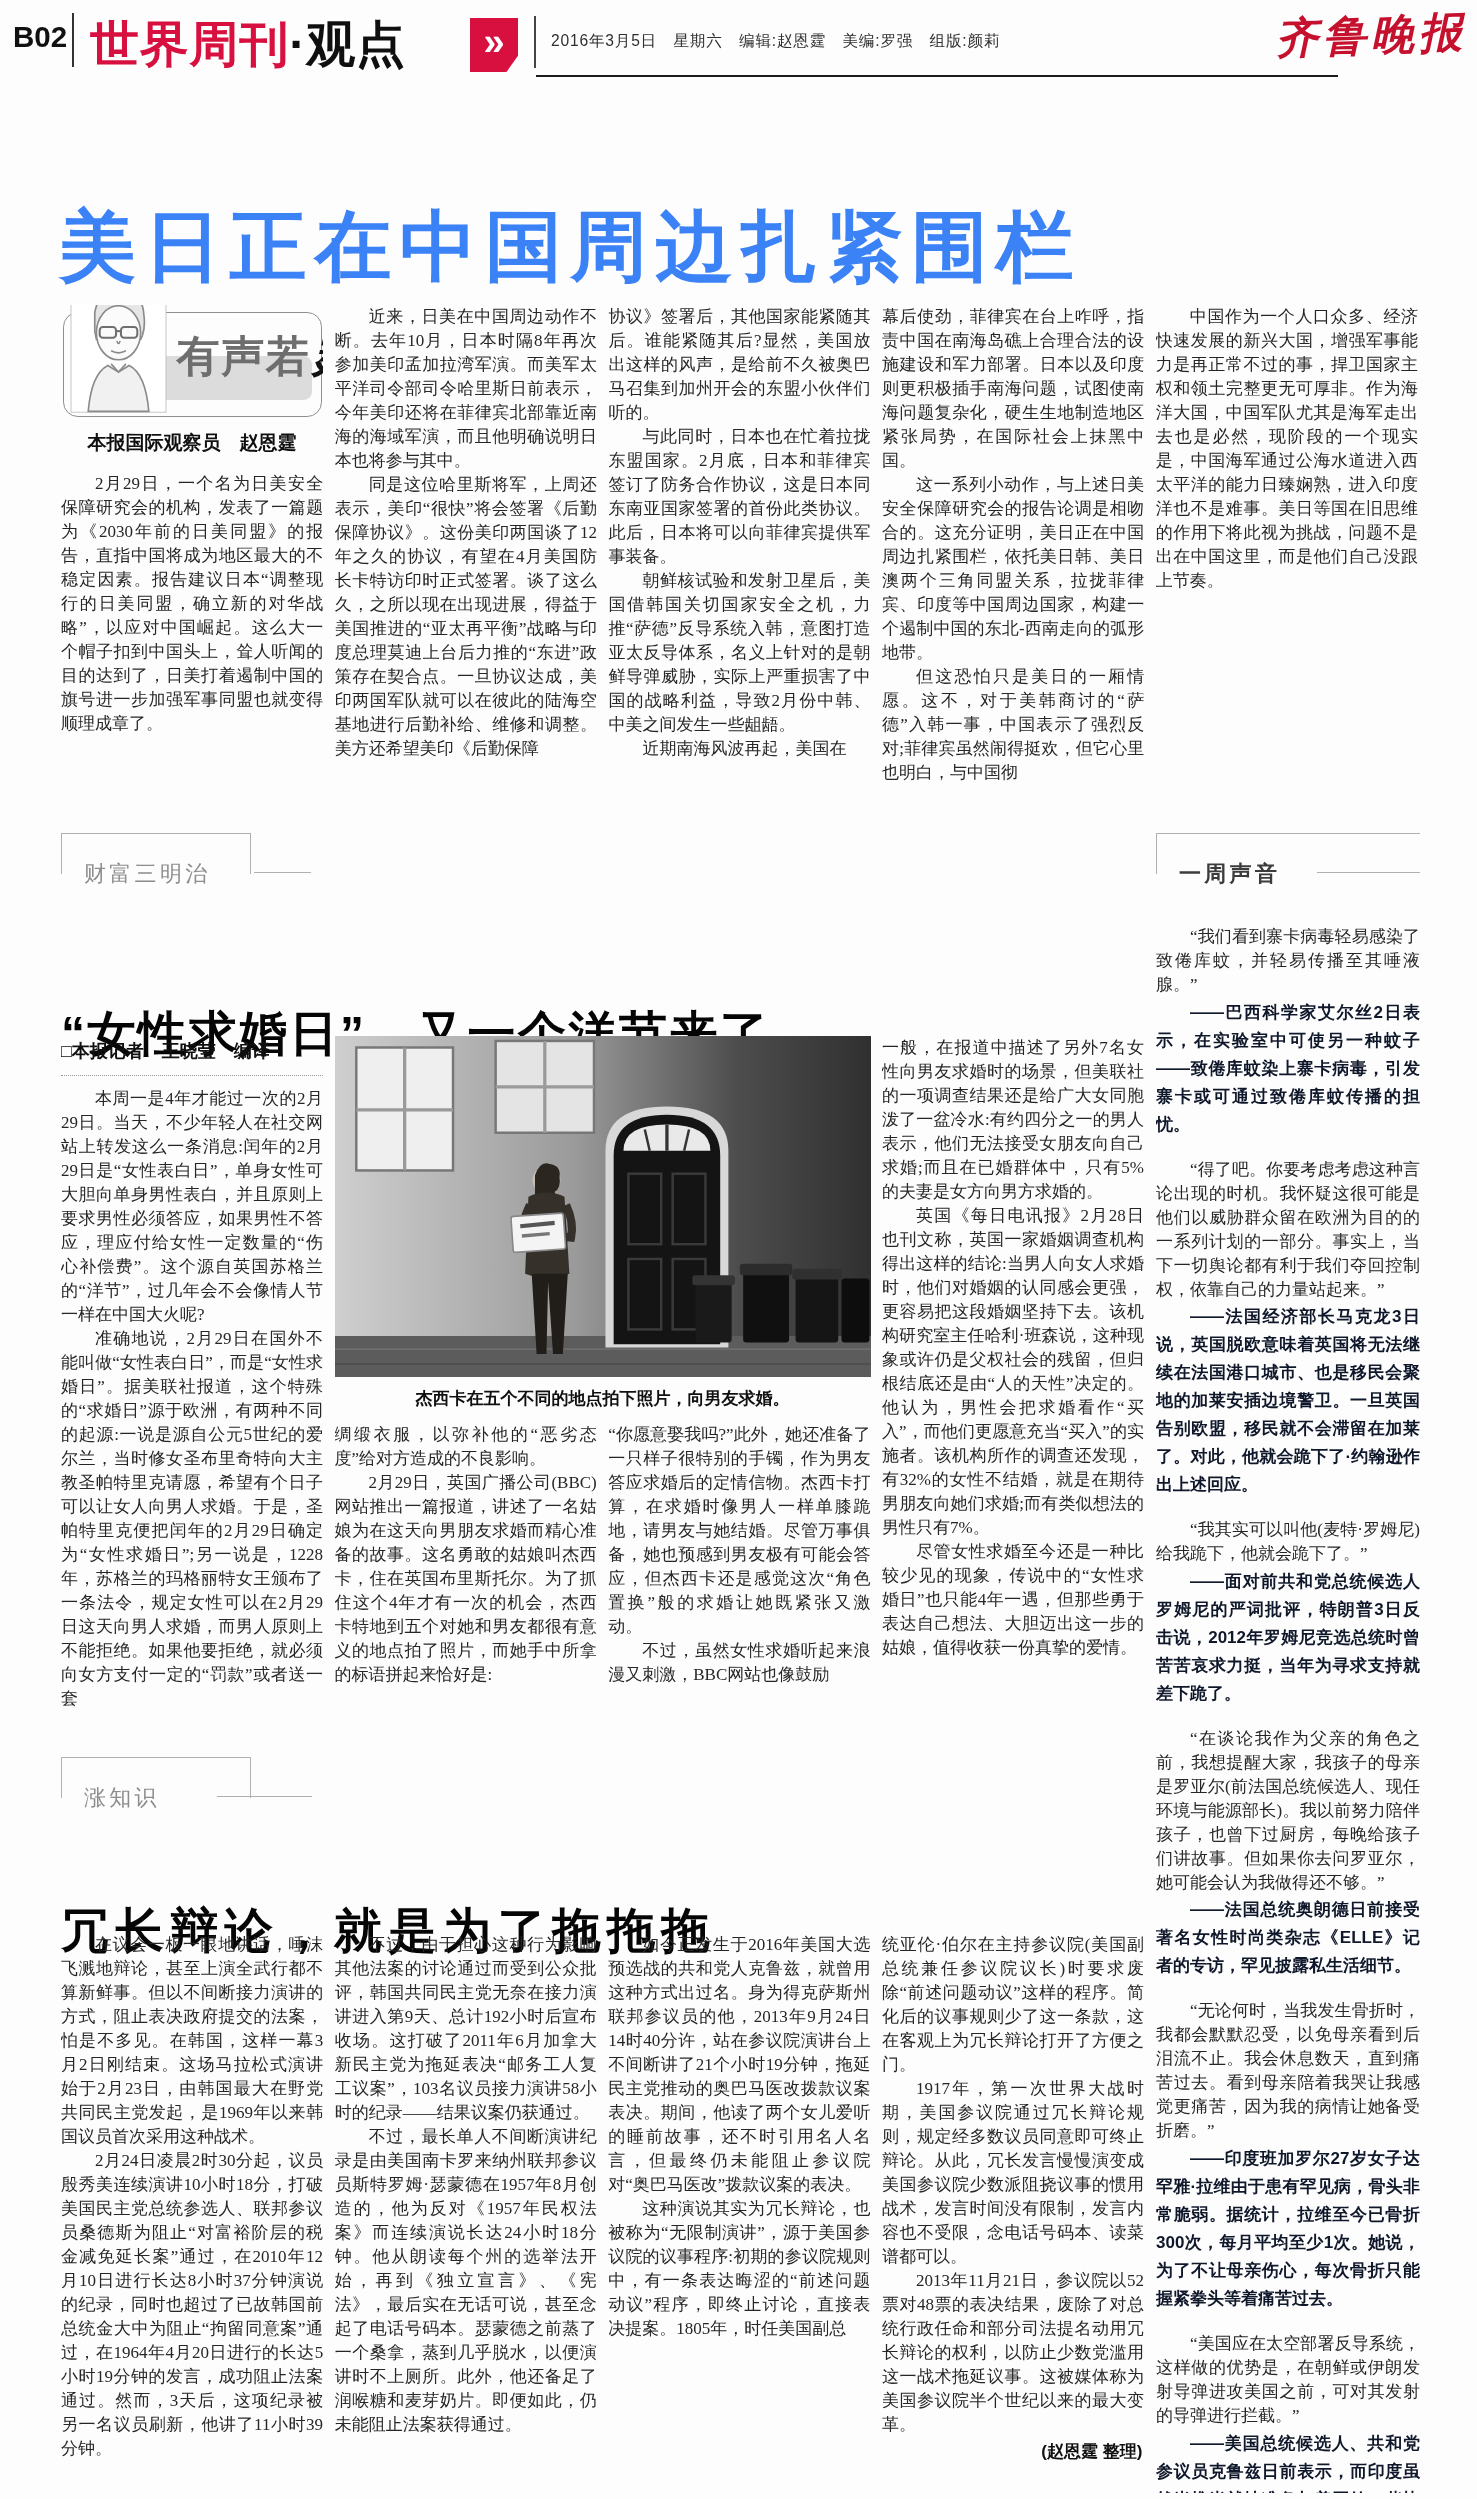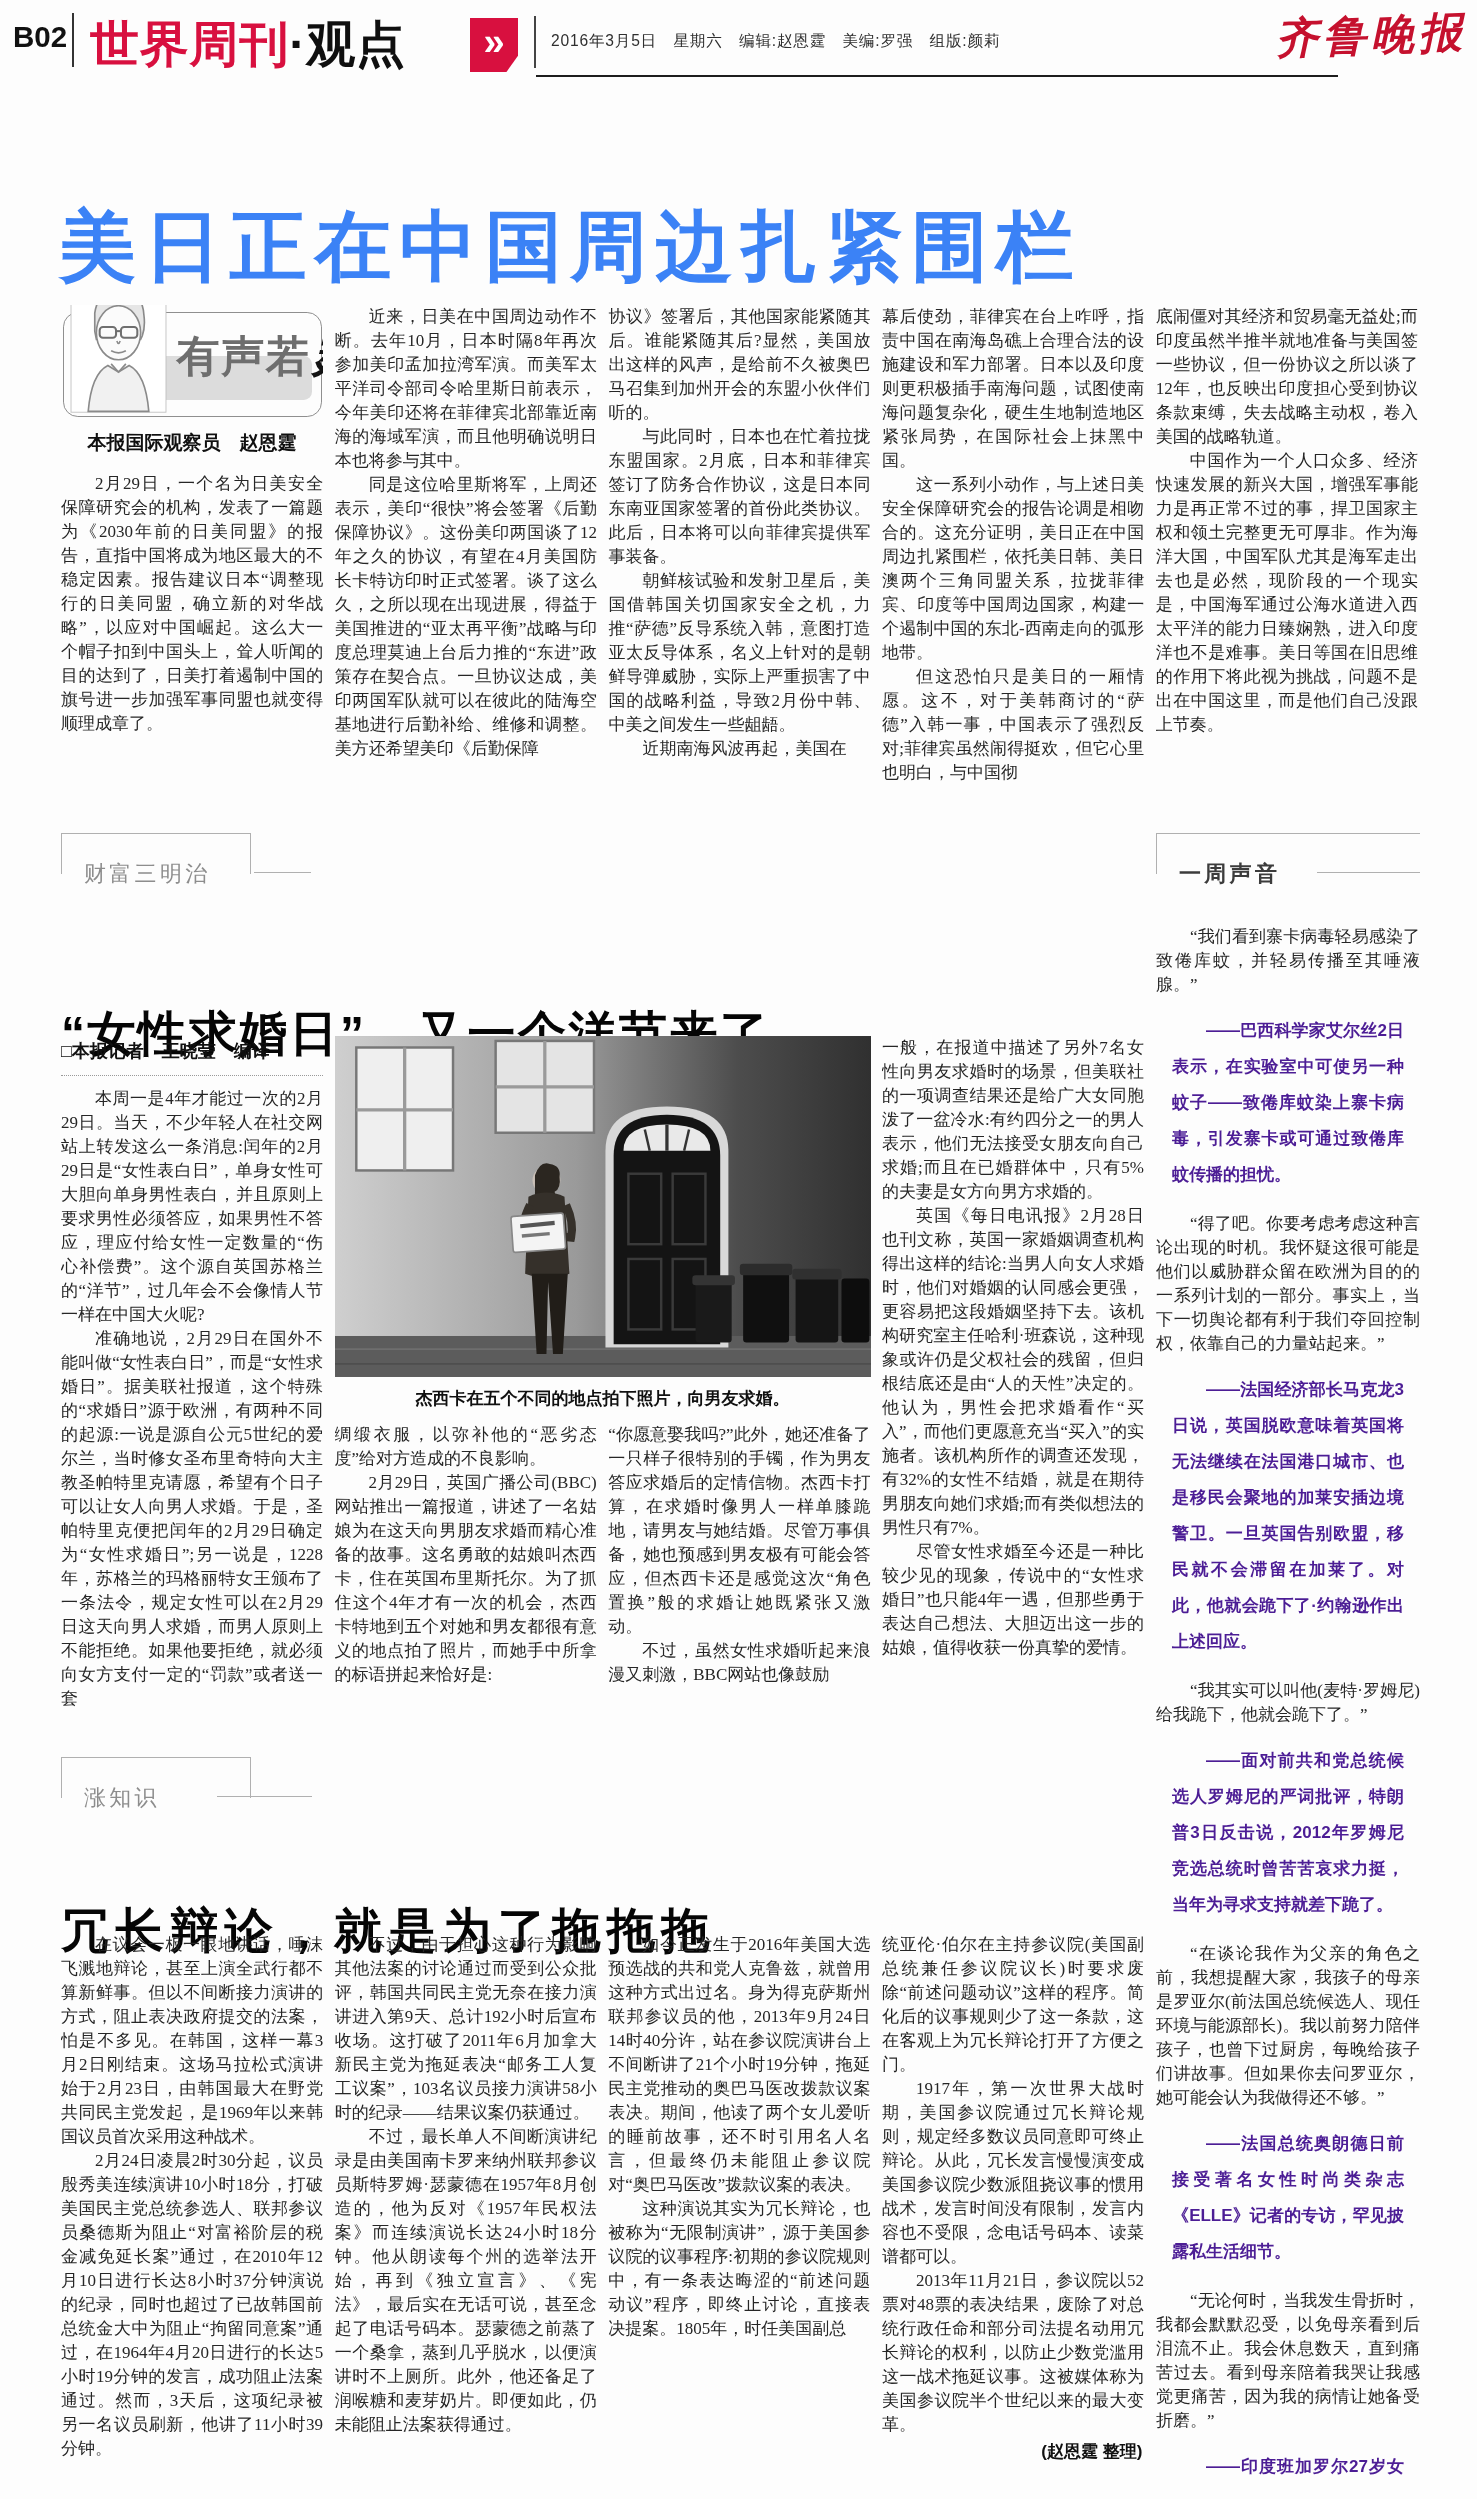--- a/index.html
+++ b/index.html
@@ -51,21 +51,21 @@
   .caption{font-family:"Liberation Sans",sans-serif;font-weight:bold;font-size:17px;color:#101010;text-align:center;margin:9.8px 0 13px;}
   .pg-cols{display:flex;gap:11.5px;}
   .pg-cols .col{height:270px;}
   
   .credit{font-family:"Liberation Sans",sans-serif;font-weight:bold;font-size:17px;color:#101010;text-align:right;margin:3.3px 1.6px 0 0;text-indent:0;}
   
   .sidebar{position:absolute;left:1156px;top:833px;width:264px;height:1660px;}
   .sb-items{position:absolute;left:0;top:92px;right:0;bottom:0;overflow:hidden;}
   .sb-item{margin-bottom:19px;}
   .sb-quote{font-size:17px;line-height:24px;text-align:justify;text-indent:2em;margin:0 0 1.6px 0;color:#262626;}
-  .sb-attr{font-family:"Liberation Sans",sans-serif;font-weight:bold;font-size:17px;line-height:36px;text-align:justify;text-indent:2em;margin:16px;color:#4c1d95;}
+  .sb-attr{font-family:"Liberation Sans",sans-serif;font-weight:bold;font-size:17px;line-height:28px;text-align:justify;text-indent:2em;margin:0;color:#0f172a;}
 </style>
 </head>
 <body>
 
 <div class="page">
 
   <div>
     <div class="hd-code">B02</div>
     <div class="hd-vline"></div>
     <div class="hd-title">
@@ -116,21 +116,20 @@
         <p class="para">与此同时，日本也在忙着拉拢东盟国家。2月底，日本和菲律宾签订了防务合作协议，这是日本同东南亚国家签署的首份此类协议。此后，日本将可以向菲律宾提供军事装备。</p>
         <p class="para">朝鲜核试验和发射卫星后，美国借韩国关切国家安全之机，力推“萨德”反导系统入韩，意图打造亚太反导体系，名义上针对的是朝鲜导弹威胁，实际上严重损害了中国的战略利益，导致2月份中韩、中美之间发生一些龃龉。</p>
         <p class="para">近期南海风波再起，美国在</p>
       </div>
     <div class="col">
         <p class="para cont">幕后使劲，菲律宾在台上咋呼，指责中国在南海岛礁上合理合法的设施建设和军力部署。日本以及印度则更积极插手南海问题，试图使南海问题复杂化，硬生生地制造地区紧张局势，在国际社会上抹黑中国。</p>
         <p class="para">这一系列小动作，与上述日美安全保障研究会的报告论调是相吻合的。这充分证明，美日正在中国周边扎紧围栏，依托美日韩、美日澳两个三角同盟关系，拉拢菲律宾、印度等中国周边国家，构建一个遏制中国的东北-西南走向的弧形地带。</p>
         <p class="para">但这恐怕只是美日的一厢情愿。这不，对于美韩商讨的“萨德”入韩一事，中国表示了强烈反对;菲律宾虽然闹得挺欢，但它心里也明白，与中国彻</p>
       </div>
     <div class="col">
-        <p class="para cont">底闹僵对其经济和贸易毫无益处;而印度虽然半推半就地准备与美国签一些协议，但一份协议之所以谈了12年，也反映出印度担心受到协议条款束缚，失去战略主动权，卷入美国的战略轨道。</p>
         <p class="para">中国作为一个人口众多、经济快速发展的新兴大国，增强军事能力是再正常不过的事，捍卫国家主权和领土完整更无可厚非。作为海洋大国，中国军队尤其是海军走出去也是必然，现阶段的一个现实是，中国海军通过公海水道进入西太平洋的能力日臻娴熟，进入印度洋也不是难事。美日等国在旧思维的作用下将此视为挑战，问题不是出在中国这里，而是他们自己没跟上节奏。</p>
       </div>
   </div>
 
   <div class="sec" style="left:61px;top:833px;">
     <div class="tick-h"></div>
       <div class="tick-v"></div>
       <div class="tick-v2"></div>
     <div class="lbl">财富三明治</div>
     <div class="after-line" style="left:193px;width:57px;"></div>

